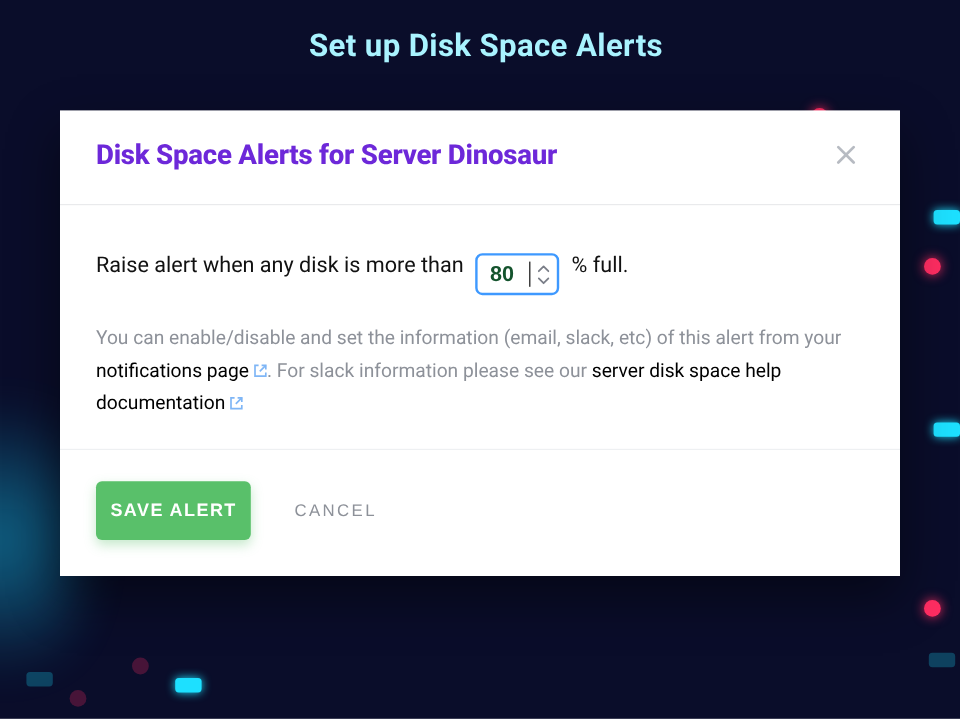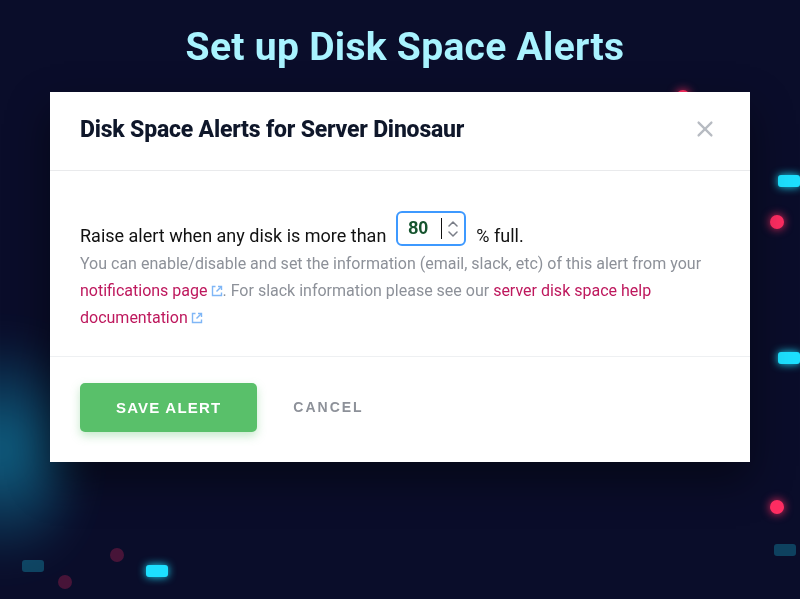--- a/index.html
+++ b/index.html
@@ -32,21 +32,21 @@
     .dot.faded { opacity:.25; box-shadow:none; }
     .chip.faded { opacity:.25; box-shadow:none; }
 
     
     .page-title {
       position: absolute;
       top: 24px;
       left: 10px; right: 0;
       text-align: center;
       color: #a9f3ff;
-      font-size: 39px;
+      font-size: 26px;
       font-weight: 700;
       letter-spacing: .3px;
     }
 
     
     .modal {
       position: absolute;
       left: 50px; right: 50px; top: 92px;
       background: #ffffff;
       box-shadow: 0 18px 40px rgba(0,0,0,.45);
@@ -56,42 +56,42 @@
     .modal-header {
       display: flex;
       align-items: center;
       justify-content: space-between;
       padding: 22px 30px 26px 30px;
       border-bottom: 1px solid #e9eaec;
     }
     .modal-title {
       font-size: 23px;
       font-weight: 800;
-      color: #0f172a;
+      color: #6d28d9;
       letter-spacing: -.2px;
     }
     .close-btn {
       background: none; border: none; padding: 4px; cursor: pointer;
       color: #b7bbc2; line-height: 0;
     }
     .close-btn svg { width: 22px; height: 22px; }
 
     .modal-body {
       padding: 40px 30px 24px 30px;
       border-bottom: 1px solid #eef0f2;
     }
 
     .threshold-line {
       display: flex;
-      align-items: flex-end;
+      align-items: flex-start;
       flex-wrap: wrap;
       gap: 10px;
       font-size: 18px;
       color: #111;
-      margin-bottom: 4px;
+      margin-bottom: 22px;
     }
     .spin-wrap {
       display: inline-flex;
       align-items: stretch;
       border: 2px solid #3e99ff;
       border-radius: 6px;
       padding: 5px 4px 5px 10px;
       background: #fff;
     }
     .spin-input {
@@ -117,52 +117,52 @@
     }
     .spin-btns svg { width: 10px; height: 8px; display:block; }
 
     .help-text {
       font-size: 16px;
       line-height: 1.7;
       color: #8d9199;
       max-width: 640px;
     }
     .help-text a {
-      color: #be185d;
+      color: #000000;
       text-decoration: none;
     }
     .ext-icon {
       display:inline-block; vertical-align: -1px;
       width: 12px; height: 12px; margin-left: 3px;
     }
     .ext-icon svg { width: 12px; height: 12px; }
 
     .modal-footer {
       display: flex;
       align-items: center;
       gap: 36px;
       padding: 26px 30px 30px 30px;
     }
     .btn-primary {
       background: #59c06a;
       color: #fff;
       border: none;
       border-radius: 5px;
-      padding: 16px 36px;
+      padding: 16px 12px;
       font-size: 15px;
       font-weight: 700;
       letter-spacing: 1.2px;
       cursor: pointer;
       box-shadow: 0 4px 10px rgba(89,192,106,.35);
     }
     .btn-cancel {
       background: none; border: none;
       color: #8d9199;
       font-size: 14px;
-      font-weight: 700;
+      font-weight: 400;
       letter-spacing: 2px;
       cursor: pointer;
     }
   </style>
 </head>
 <body>
 
 <div class="bg">
   <div class="glow left"></div>
   <div class="dot" style="left:676px; top:90px;"></div>

